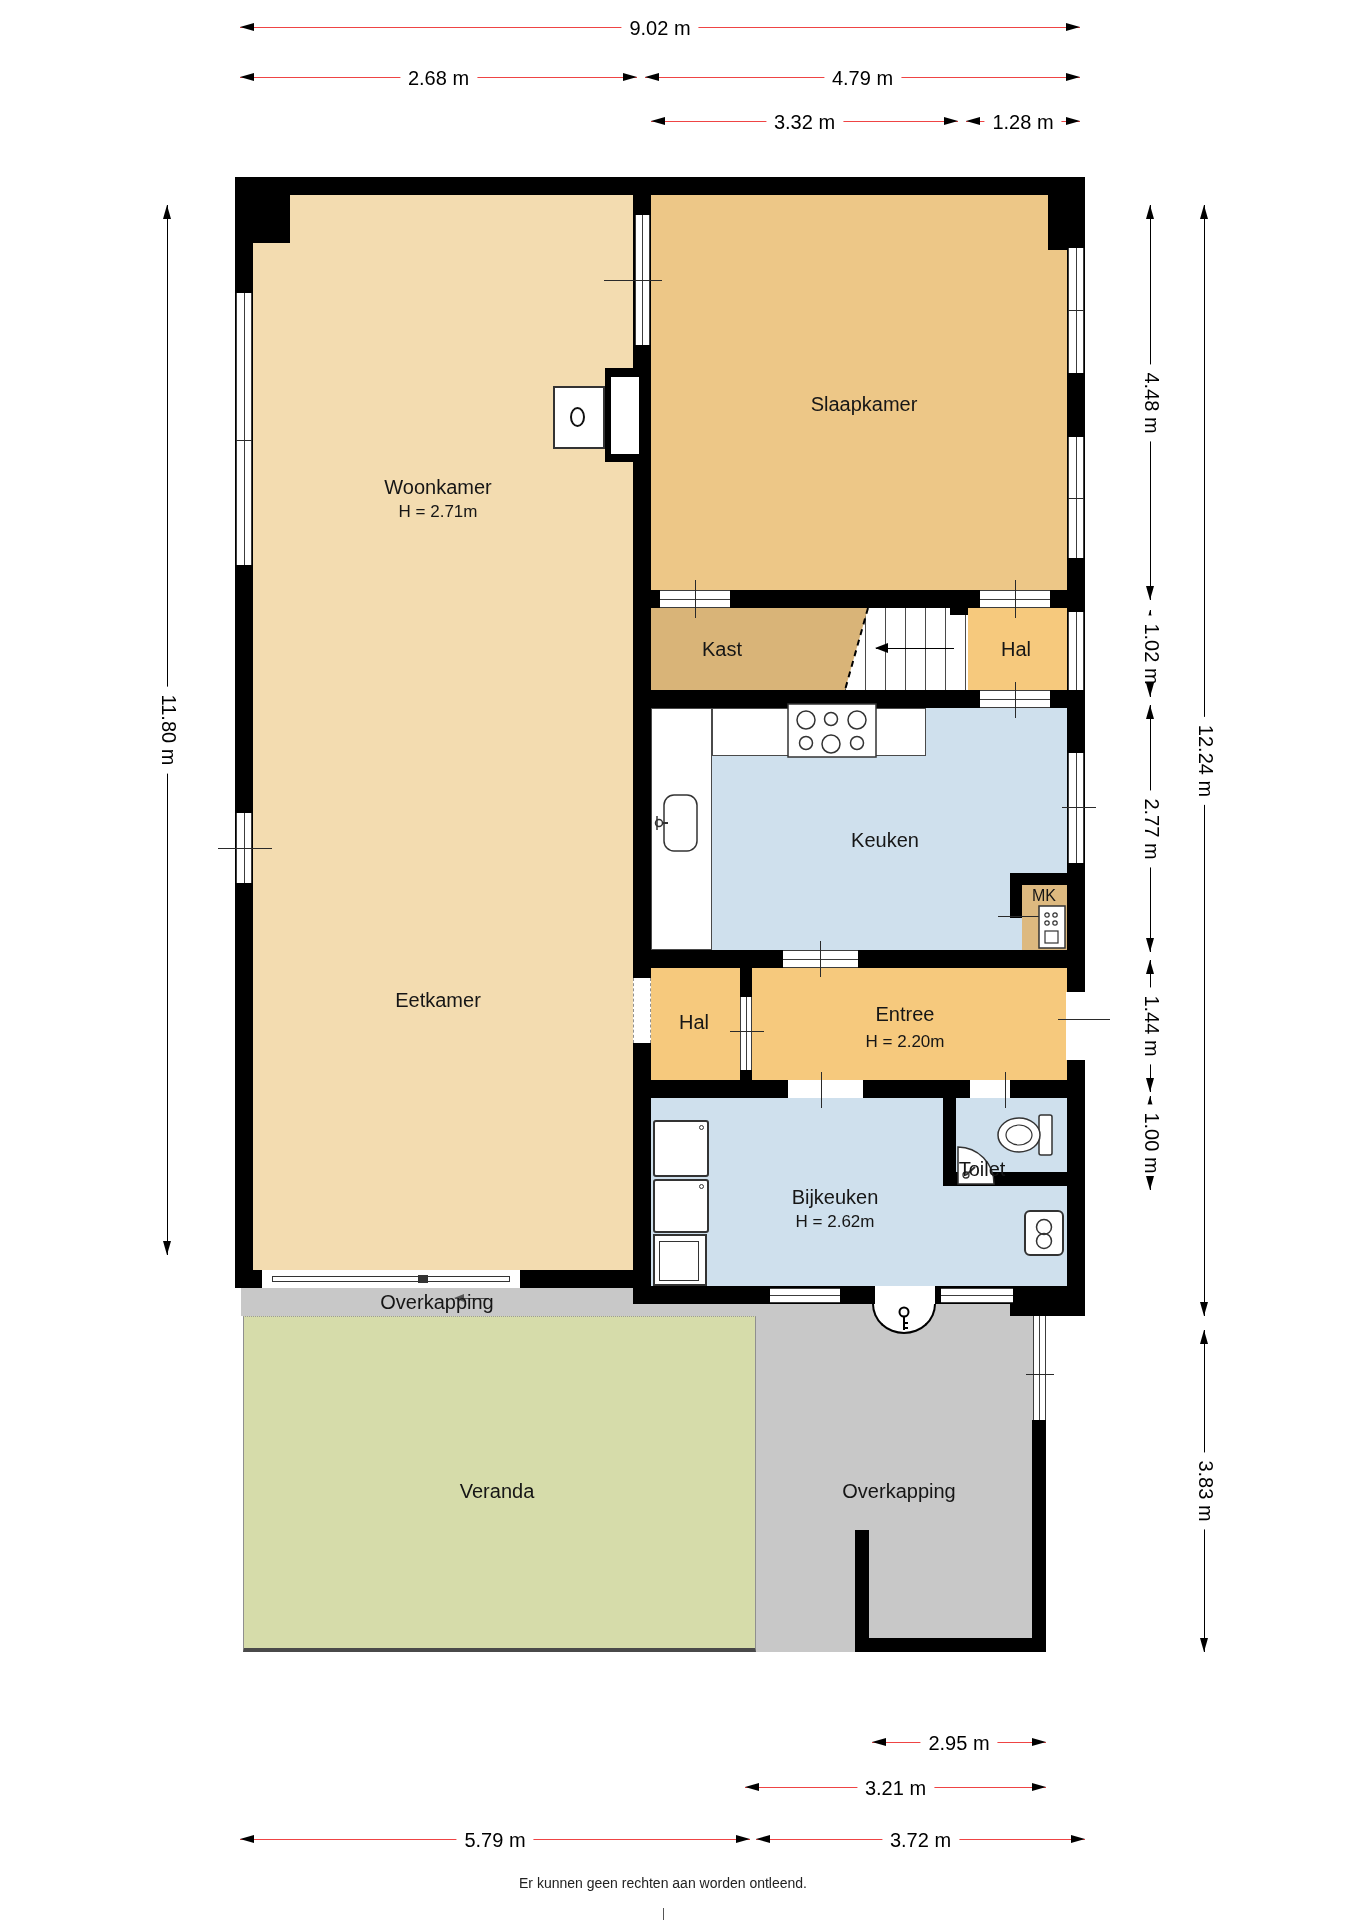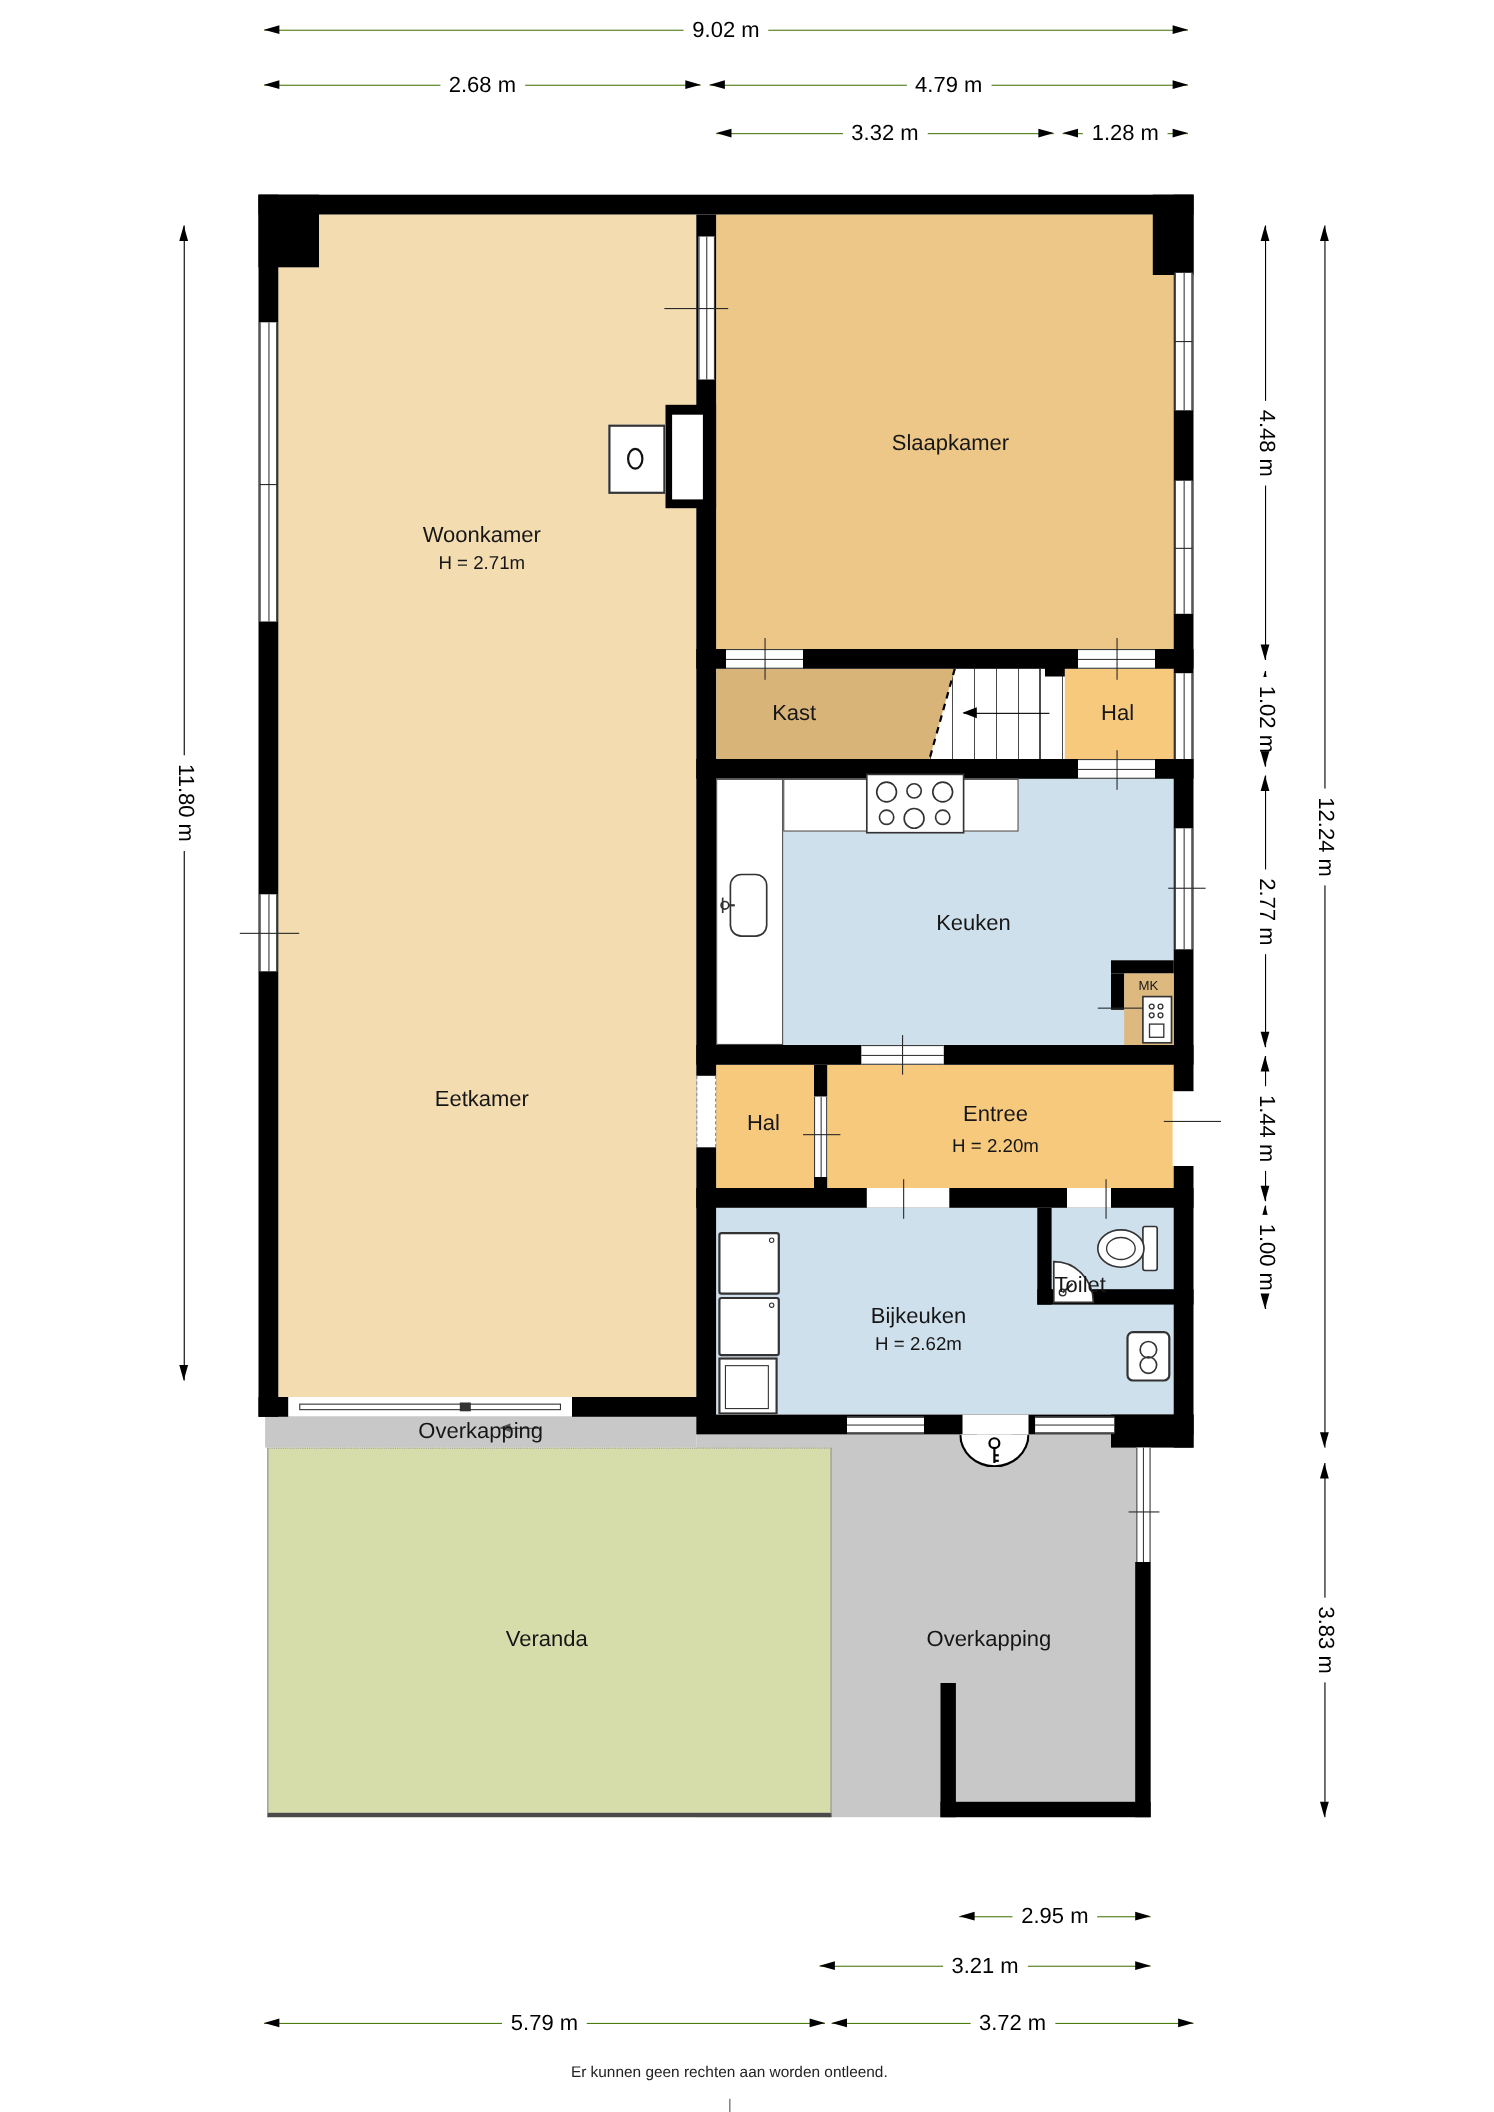--- a/index.html
+++ b/index.html
@@ -12,36 +12,36 @@
   .window-v{position:absolute;background:#fff;border-left:1px solid #3c3c3c;border-right:1px solid #3c3c3c;}
   .window-v::before{content:"";position:absolute;top:0;bottom:0;left:50%;width:1px;margin-left:-0.5px;background:#3c3c3c;}
   .window-h{position:absolute;background:#fff;border-top:1px solid #3c3c3c;border-bottom:1px solid #3c3c3c;}
   .window-h::before{content:"";position:absolute;left:0;right:0;top:50%;height:1px;margin-top:-0.5px;background:#3c3c3c;}
   .opening{position:absolute;background:#fff;}
   .opening.dashed{border-left:1px dashed #909090;border-right:1px dashed #909090;}
   .tick-v{position:absolute;width:1px;background:#2a2a2a;}
   .tick-h{position:absolute;height:1px;background:#2a2a2a;}
   .label{position:absolute;transform:translate(-50%,-50%);font-size:20px;white-space:nowrap;color:#161616;}
   .label.sub{font-size:17px;}
-  .label.small{font-size:12px;}
+  .label.small{font-size:16px;}
   .stairs{position:absolute;background:#fff;background-image:repeating-linear-gradient(90deg,#4a4a4a 0 1px,transparent 1px 20px);}
   .kast-shape{clip-path:polygon(0 0,100% 0,calc(100% - 23px) 100%,0 100%);}
   .arrow-left{position:absolute;height:1px;background:#000;}
   .arrow-left::before{content:"";position:absolute;left:-1px;top:-5px;width:0;height:0;border-top:5px solid transparent;border-bottom:5px solid transparent;border-right:13px solid #000;}
   .arrow-left.small{background:#555;}
   .arrow-left.small::before{border-top-width:4px;border-bottom-width:4px;border-right:10px solid #555;top:-4px;}
   .ring{position:absolute;border:2px solid #111;border-radius:50%;background:#fff;}
   .appliance{position:absolute;background:#fff;border:2px solid #333;border-radius:3px;}
   .appliance .dot{position:absolute;right:3px;top:3px;width:5px;height:5px;border:1px solid #333;border-radius:50%;}
   .inner-basin{position:absolute;background:#fff;border:1px solid #333;}
   .door-arc{position:absolute;background:#fff;border:2px solid #000;border-top:none;border-radius:0 0 32px 32px / 0 0 30px 30px;}
   .rail{position:absolute;background:#fff;border:1px solid #333;}
   .handle{position:absolute;background:#333;}
   
-  .dim-h{position:absolute;height:1px;background:#4d7c0f;}
+  .dim-h{position:absolute;height:1px;background:#ef4444;}
   .dim-h::before{content:"";position:absolute;left:0;top:-4px;width:0;height:0;border-top:4.5px solid transparent;border-bottom:4.5px solid transparent;border-right:14px solid #000;}
   .dim-h::after{content:"";position:absolute;right:0;top:-4px;width:0;height:0;border-top:4.5px solid transparent;border-bottom:4.5px solid transparent;border-left:14px solid #000;}
   .dim-v{position:absolute;width:1px;background:#000;}
   .dim-v::before{content:"";position:absolute;top:0;left:-4px;width:0;height:0;border-left:4.5px solid transparent;border-right:4.5px solid transparent;border-bottom:14px solid #000;}
   .dim-v::after{content:"";position:absolute;bottom:0;left:-4px;width:0;height:0;border-left:4.5px solid transparent;border-right:4.5px solid transparent;border-top:14px solid #000;}
   .dim-label{position:absolute;background:#fff;padding:0 8px;font-size:20px;white-space:nowrap;color:#000;}
   .dim-h .dim-label{left:50%;top:0.5px;transform:translate(-50%,-50%);}
   .dim-v .dim-label{left:0.5px;top:50%;transform-origin:0 0;transform:rotate(90deg) translate(-50%,-50%);}
   .footer{position:absolute;left:240px;top:1874px;width:846px;text-align:center;font-size:14px;line-height:1.3;color:#222;}
   svg.fixture{position:absolute;overflow:visible;}

